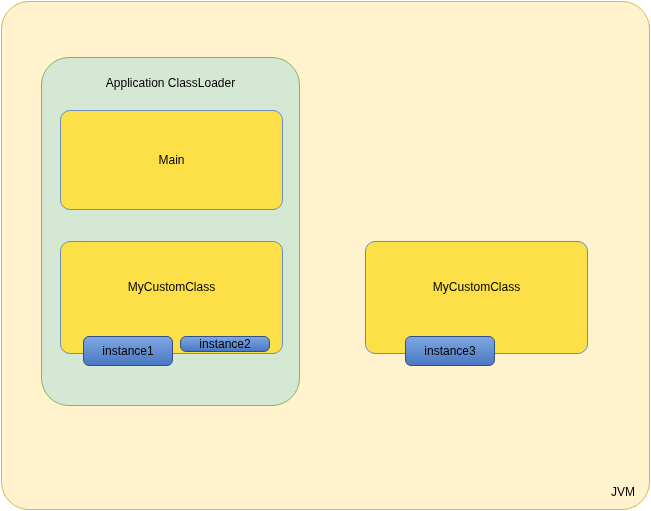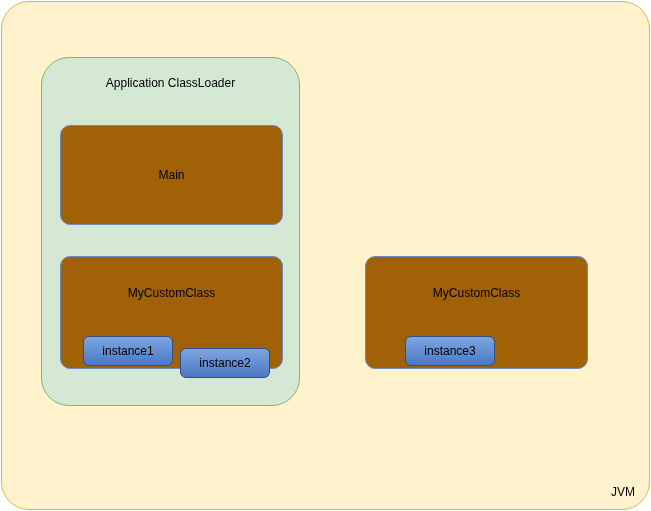--- a/index.html
+++ b/index.html
@@ -20,37 +20,37 @@
     display: flex;
     align-items: center;
     justify-content: center;
     text-align: center;
   }
   .rounded { border-radius: 28px; }
   .rounded-sm { border-radius: 10px; }
   .rounded-xs { border-radius: 6px; }
   .jvm-box { background: #FFF2CC; border-color: #D6B656; }
   .green-box { background: #D5E8D4; border-color: #82B366; }
-  .blue-box { background: #a16207; border-color: #6C8EBF; margin-top: 15px; }
+  .blue-box { background: #fde047; border-color: #6C8EBF; }
   .instance-box {
     background: linear-gradient(to bottom, #7EA6E0 0%, #4A78C4 100%);
     border-color: #314E89;
     color: #000;
     text-align: center;
   }
   .label-br {
     justify-content: flex-end;
     align-items: flex-end;
     padding: 10px 14px;
   }
   .label-top {
     align-items: flex-start;
     padding-top: 18px;
   }
-  .label-top.blue-box { padding-top: 29px; justify-content: center; }
+  .label-top.blue-box { padding-top: 38px; justify-content: center; }
 </style>
 </head>
 <body>
 
 <div class="canvas">
 
   <div class="box rounded jvm-box label-br" style="left:1px; top:1px; width:649px; height:509px;">
     <span>JVM</span>
   </div>
 
@@ -63,21 +63,21 @@
   </div>
 
   <div class="box rounded-sm blue-box label-top" style="left:60px; top:241px; width:223px; height:113px;">
     <span>MyCustomClass</span>
   </div>
 
   <div class="box rounded-xs instance-box" style="left:83px; top:336px; width:90px; height:30px;">
     <span>instance1</span>
   </div>
 
-  <div class="box rounded-xs instance-box" style="left:180px; top:336px; width:90px; height:30px;margin-top:12px;">
+  <div class="box rounded-xs instance-box" style="left:180px; top:336px; width:90px; height:16px;">
     <span>instance2</span>
   </div>
 
 
   <div class="box rounded-sm blue-box label-top" style="left:365px; top:241px; width:223px; height:113px;">
     <span>MyCustomClass</span>
   </div>
 
   <div class="box rounded-xs instance-box" style="left:405px; top:336px; width:90px; height:30px;">
     <span>instance3</span>

